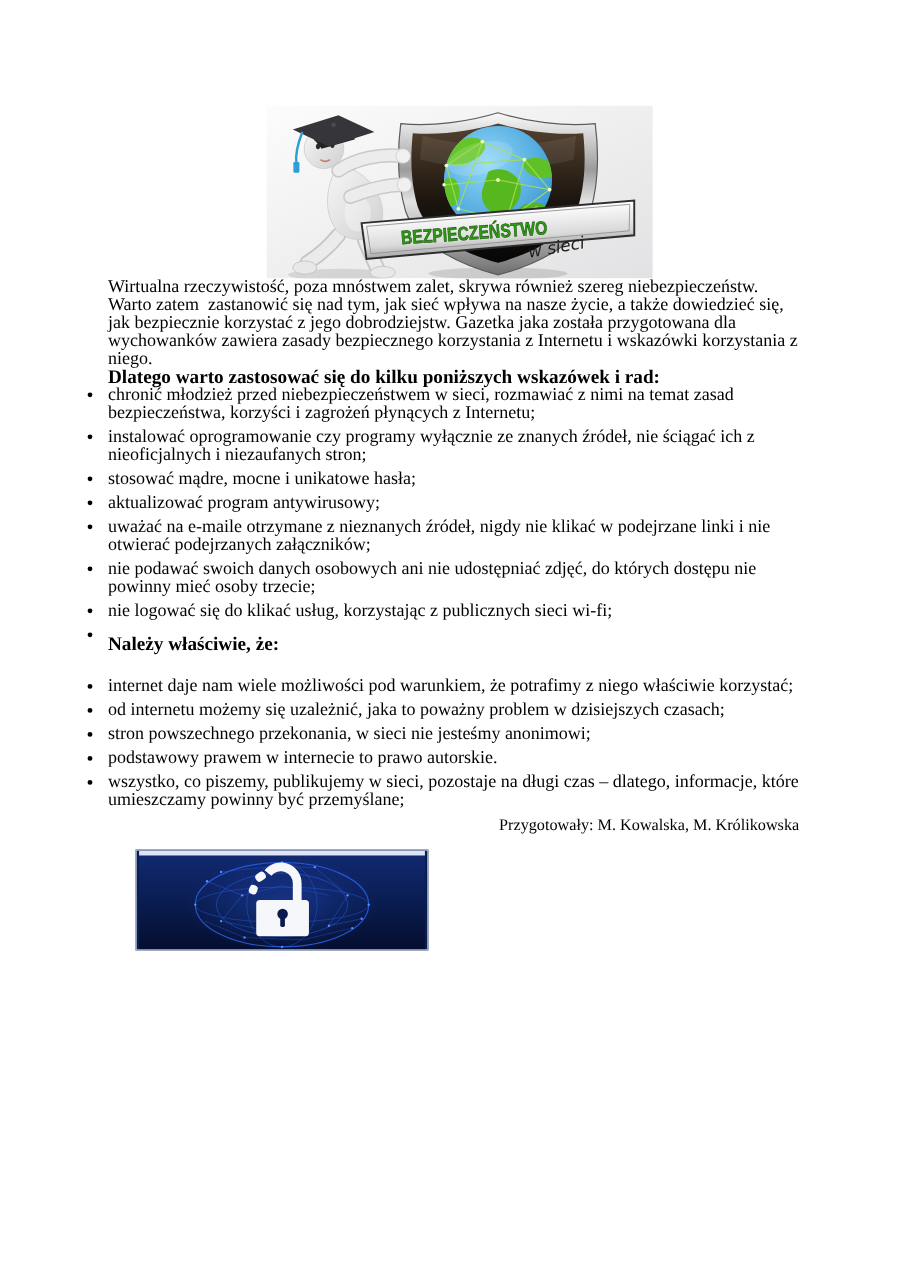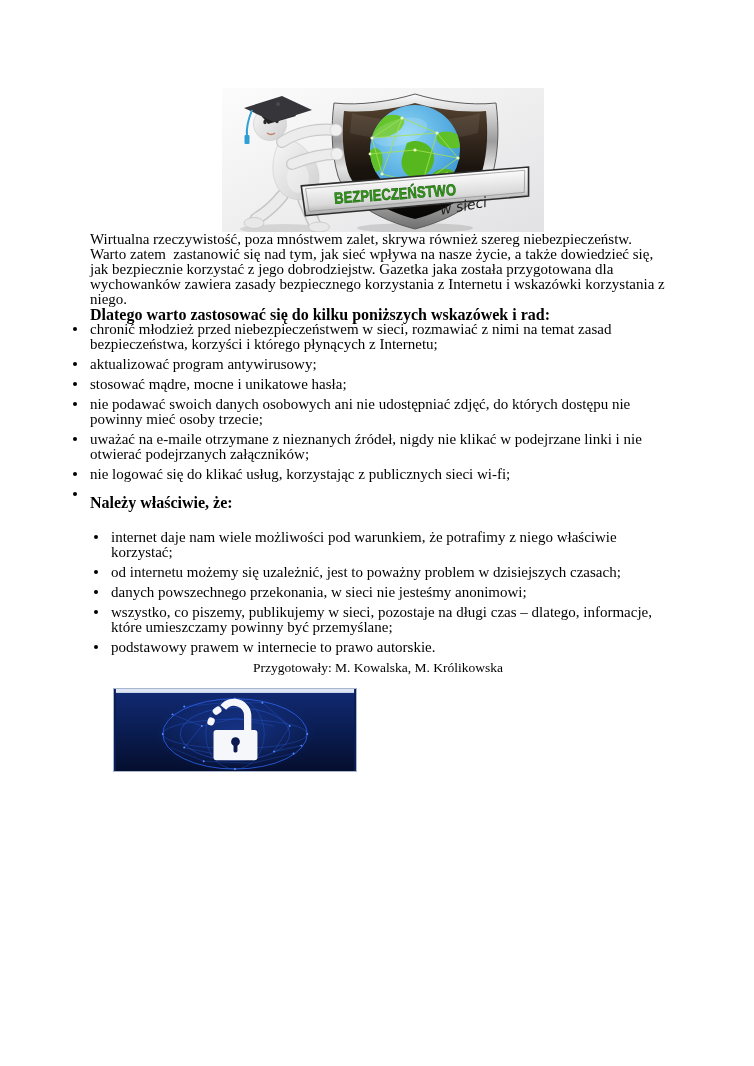--- a/index.html
+++ b/index.html
@@ -9,28 +9,28 @@
     font-family:"Liberation Serif", serif;color:#000;
   }
   .hero{width:322px;height:144px;margin-left:222px;}
   .hero svg{display:block;}
   .content{margin-left:90px;width:576px;font-size:15px;line-height:15px;}
   .content p,.content h3,.content ul{margin:0;padding:0;}
   .intro{margin-top:55px;white-space:pre-wrap;}
   .sec-heading{margin-top:28px;font-size:16px;line-height:15px;font-weight:bold;}
   .sec-heading.second{margin-top:13px;}
   .blist{margin-top:22px;list-style:none;}
-  .blist.second{margin-top:20px;margin-left:21px;}
+  .blist.second{margin-top:20px;}
   .blist li{position:relative;margin:0 0 5px 0;padding:0;}
   .blist .bullet{
     position:absolute;left:-17px;top:5px;width:4px;height:4px;border-radius:50%;
     background:#000;display:block;
   }
   .li-text{white-space:pre-wrap;}
-  .credits{margin-top:14px;text-align:center;font-size:13.5px;line-height:16px;}
+  .credits{margin-top:14px;text-align:right;font-size:13.5px;line-height:16px;}
   .footer-img{
     margin:12px 0 0 113px;width:242px;height:82px;
     border:1px solid #a9b6cf;background:#0a1d52;
   }
   .footer-img svg{display:block;}
 </style>
 </head>
 <body>
 
 <div class="page">
@@ -154,37 +154,38 @@
     </svg>
   </div>
 
   <div class="content">
 
     <p class="intro">Wirtualna rzeczywistość, poza mnóstwem zalet, skrywa również szereg niebezpieczeństw. Warto zatem  zastanowić się nad tym, jak sieć wpływa na nasze życie, a także dowiedzieć się, jak bezpiecznie korzystać z jego dobrodziejstw. Gazetka jaka została przygotowana dla wychowanków zawiera zasady bezpiecznego korzystania z Internetu i wskazówki korzystania z niego.</p>
 
     <h3 class="sec-heading">Dlatego warto zastosować się do kilku poniższych wskazówek i rad:</h3>
 
     <ul class="blist">
-        <li><span class="bullet"></span><span class="li-text">chronić młodzież przed niebezpieczeństwem w sieci, rozmawiać z nimi na temat zasad bezpieczeństwa, korzyści i którego płynących z Internetu;</span></li>
+        <li><span class="bullet"></span><span class="li-text">chronić młodzież przed niebezpieczeństwem w sieci, rozmawiać z nimi na temat zasad bezpieczeństwa, korzyści i zagrożeń płynących z Internetu;</span></li>
+        <li><span class="bullet"></span><span class="li-text">instalować oprogramowanie czy programy wyłącznie ze znanych źródeł, nie ściągać ich z nieoficjalnych i niezaufanych stron;</span></li>
+        <li><span class="bullet"></span><span class="li-text">stosować mądre, mocne i unikatowe hasła;</span></li>
         <li><span class="bullet"></span><span class="li-text">aktualizować program antywirusowy;</span></li>
-        <li><span class="bullet"></span><span class="li-text">stosować mądre, mocne i unikatowe hasła;</span></li>
+        <li><span class="bullet"></span><span class="li-text">uważać na e-maile otrzymane z nieznanych źródeł, nigdy nie klikać w podejrzane linki i nie otwierać podejrzanych załączników;</span></li>
         <li><span class="bullet"></span><span class="li-text">nie podawać swoich danych osobowych ani nie udostępniać zdjęć, do których dostępu nie powinny mieć osoby trzecie;</span></li>
-        <li><span class="bullet"></span><span class="li-text">uważać na e-maile otrzymane z nieznanych źródeł, nigdy nie klikać w podejrzane linki i nie otwierać podejrzanych załączników;</span></li>
         <li><span class="bullet"></span><span class="li-text">nie logować się do klikać usług, korzystając z publicznych sieci wi-fi;</span></li>
         <li><span class="bullet"></span></li>
       </ul>
 
     <h3 class="sec-heading second">Należy właściwie, że:</h3>
 
     <ul class="blist second">
         <li><span class="bullet"></span><span class="li-text">internet daje nam wiele możliwości pod warunkiem, że potrafimy z niego właściwie korzystać;</span></li>
-        <li><span class="bullet"></span><span class="li-text">od internetu możemy się uzależnić, jest to poważny problem w dzisiejszych czasach;</span></li>
-        <li><span class="bullet"></span><span class="li-text">danych powszechnego przekonania, w sieci nie jesteśmy anonimowi;</span></li>
+        <li><span class="bullet"></span><span class="li-text">od internetu możemy się uzależnić, jaka to poważny problem w dzisiejszych czasach;</span></li>
+        <li><span class="bullet"></span><span class="li-text">stron powszechnego przekonania, w sieci nie jesteśmy anonimowi;</span></li>
+        <li><span class="bullet"></span><span class="li-text">podstawowy prawem w internecie to prawo autorskie.</span></li>
         <li><span class="bullet"></span><span class="li-text">wszystko, co piszemy, publikujemy w sieci, pozostaje na długi czas – dlatego, informacje, które umieszczamy powinny być przemyślane;</span></li>
-        <li><span class="bullet"></span><span class="li-text">podstawowy prawem w internecie to prawo autorskie.</span></li>
       </ul>
 
     <p class="credits">Przygotowały: M. Kowalska, M. Królikowska</p>
   </div>
 
   <div class="footer-img">
     <svg width="242" height="82" viewBox="0 0 244 84">
       <defs>
         <linearGradient id="navGrad" x1="0" y1="0" x2="0" y2="1">
           <stop offset="0" stop-color="#122a74"></stop>

